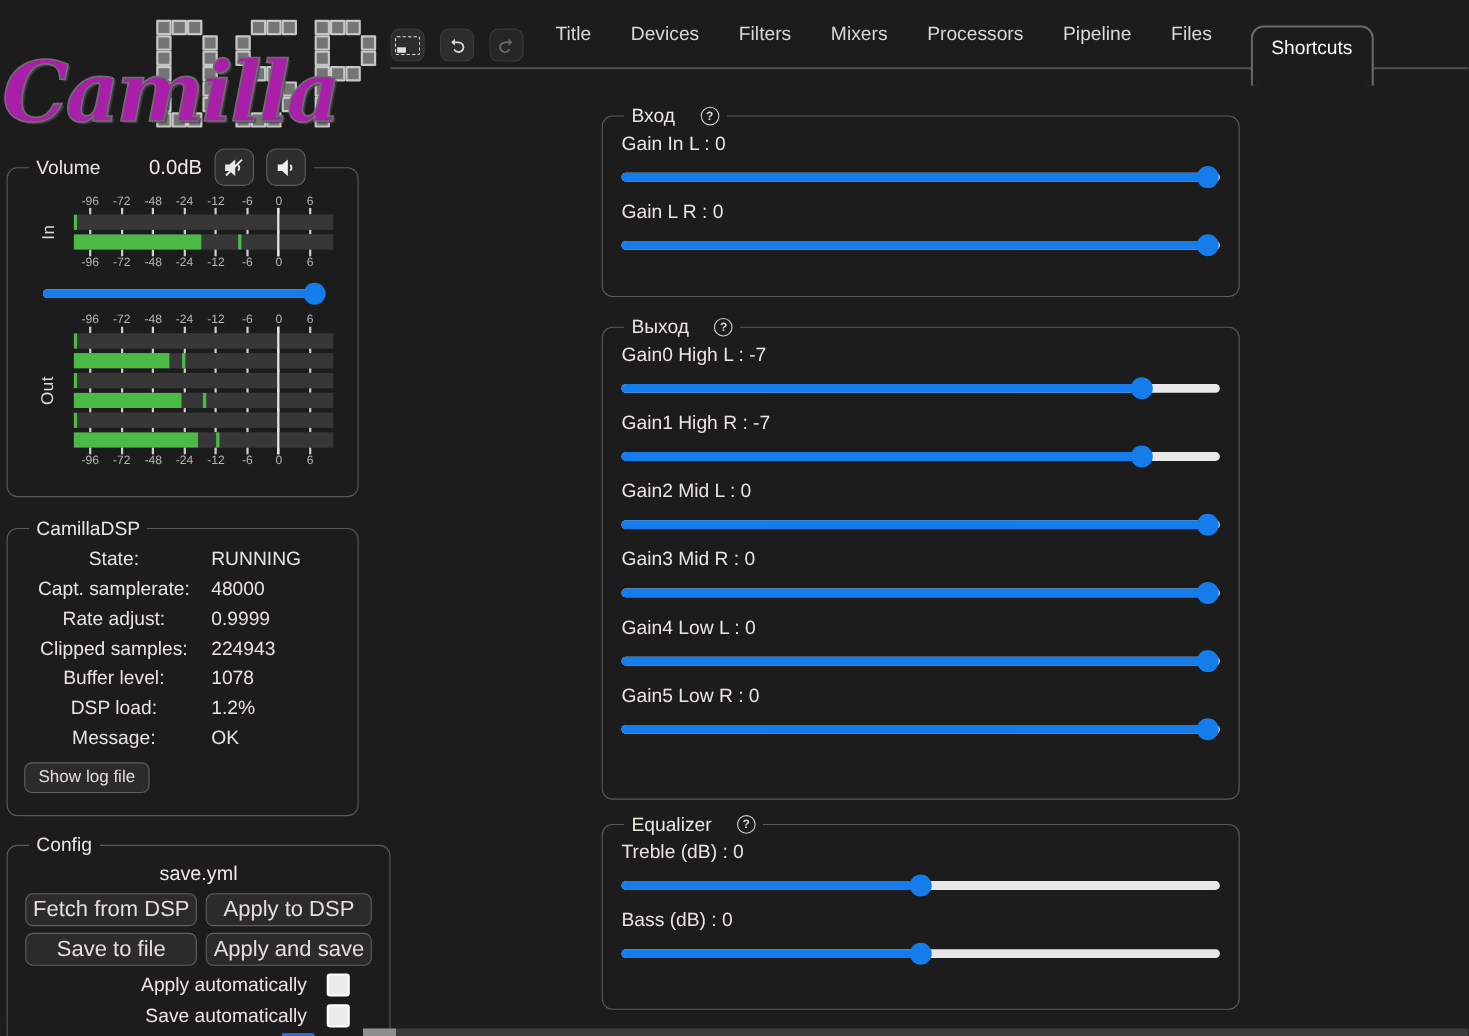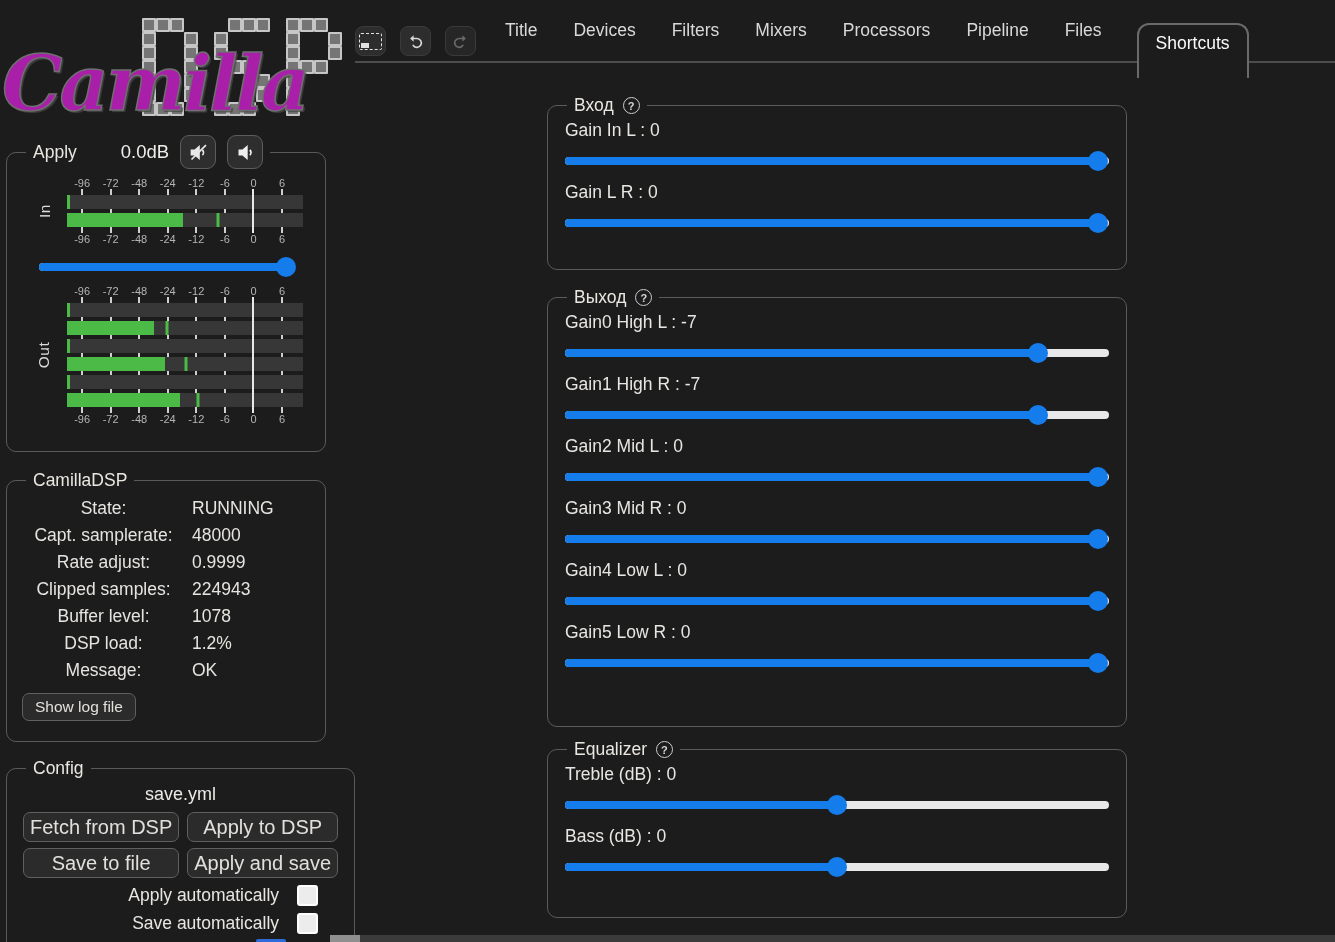--- a/index.html
+++ b/index.html
@@ -118,21 +118,21 @@
   }
   .tab.active{
     color:#fafafa;border:2px solid #6a6a6a;border-bottom:none;border-radius:12px 12px 0 0;
     background:#1c1c1c;padding:8px 17px 24px;align-self:flex-start;margin-top:23px;
     position:relative;z-index:3;
   }
   
   #fs-input{left:547px;top:95px;width:580px;height:175px;}
   #fs-output{left:547px;top:287px;width:580px;height:440px;}
   #fs-equalizer{left:547px;top:739px;width:580px;height:179px;}
-  .group-legend{display:flex;align-items:center;gap:9px;}
+  .group-legend{display:flex;align-items:center;gap:23px;}
   .help-circle{
     width:17px;height:17px;border:1.6px solid #cdcdcd;border-radius:50%;
     display:inline-flex;align-items:center;justify-content:center;
     font-size:11px;font-weight:bold;color:#d6d6d6;cursor:pointer;box-sizing:border-box;
   }
   .slider-item{margin:4px 2px 11px;}
   .slider-item .sl-label{font-size:17.5px;color:#e8e6e2;height:22px;}
   .slider-item .hslider{margin-top:9px;}
   
   #hscroll{position:absolute;left:330px;right:0;bottom:0;height:7px;background:#3b3b3b;}
@@ -190,21 +190,21 @@
         <div class="pix-cell" style="left:0px;top:56px;"></div>
         <div class="pix-cell" style="left:0px;top:70px;"></div>
         <div class="pix-cell" style="left:0px;top:84px;"></div>
       </div>
     </div>
   <div id="logo-script">Camilla</div>
 </div>
 
 <fieldset id="volume-fieldset">
   <legend>
-    <span>Apply</span>
+    <span>Volume</span>
     <span id="volume-db">0.0dB</span>
     <span class="sq-btn">
       <span>
         <svg width="21" height="21" viewBox="0 0 24 24">
           <polygon points="3,8.5 7.5,8.5 13.5,3.5 13.5,20.5 7.5,15.5 3,15.5" fill="#e8e8e8"></polygon>
           <path d="M16.5 9 A4.6 4.6 0 0 1 16.5 15" fill="none" stroke="#e8e8e8" stroke-width="1.8"></path>
           <line x1="4" y1="20" x2="20.5" y2="3.5" stroke="#e8e8e8" stroke-width="2"></line>
         </svg>
       </span>
     </span>

